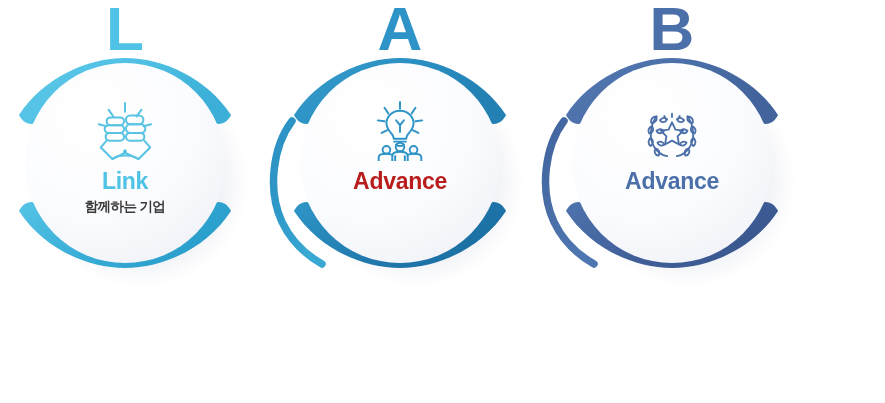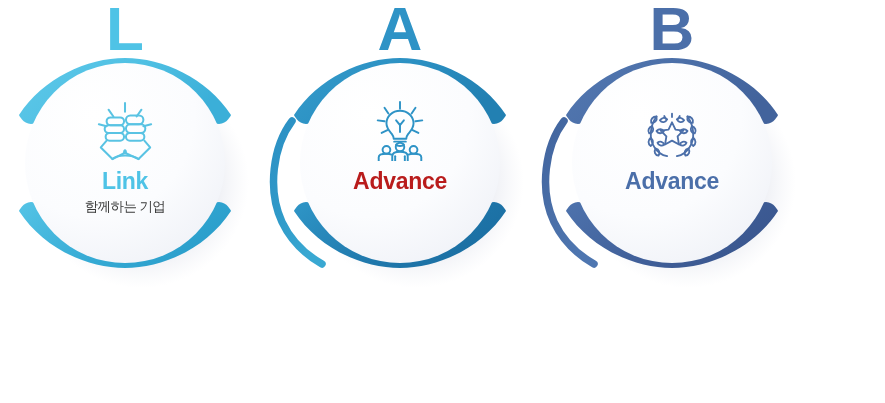--- a/index.html
+++ b/index.html
@@ -79,21 +79,21 @@
   .title {
     margin-top: 8px;
     font-size: 23px;
     font-weight: bold;
     line-height: 1.1;
     letter-spacing: -0.3px;
   }
   .subtitle {
     margin-top: 4px;
     font-size: 13.5px;
-    font-weight: normal;
+    font-weight: bold;
     color: #3a3a3a;
     letter-spacing: -0.6px;
     white-space: nowrap;
   }
 </style>
 </head>
 <body>
 
 <div id="stage" style="background: rgb(255, 255, 255);">
 

